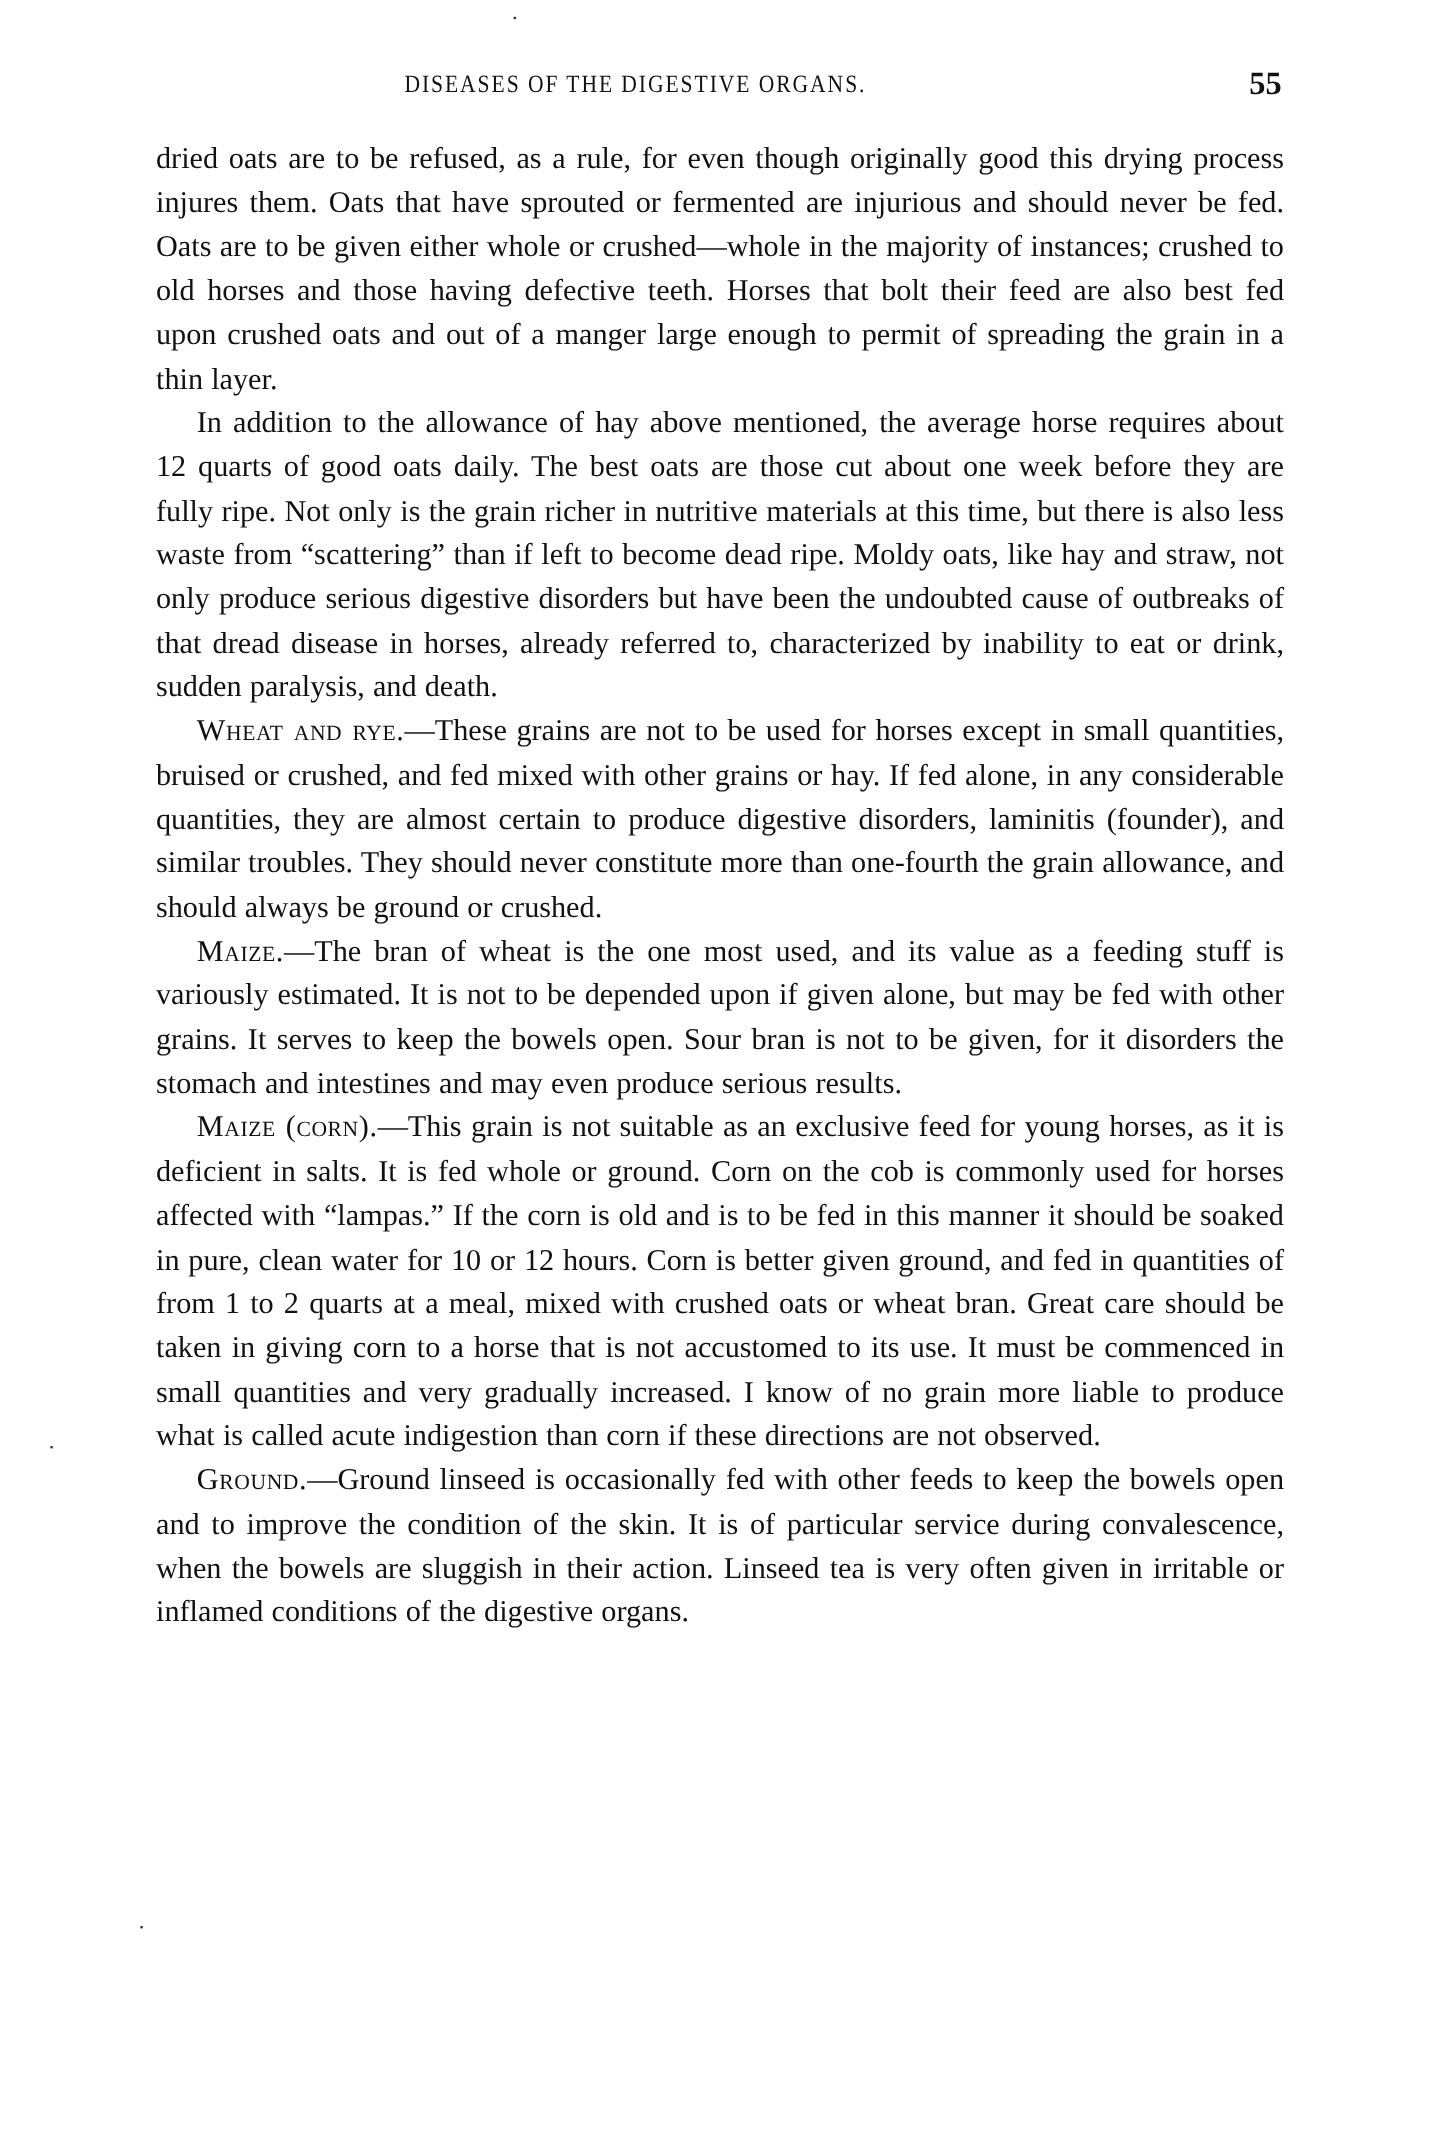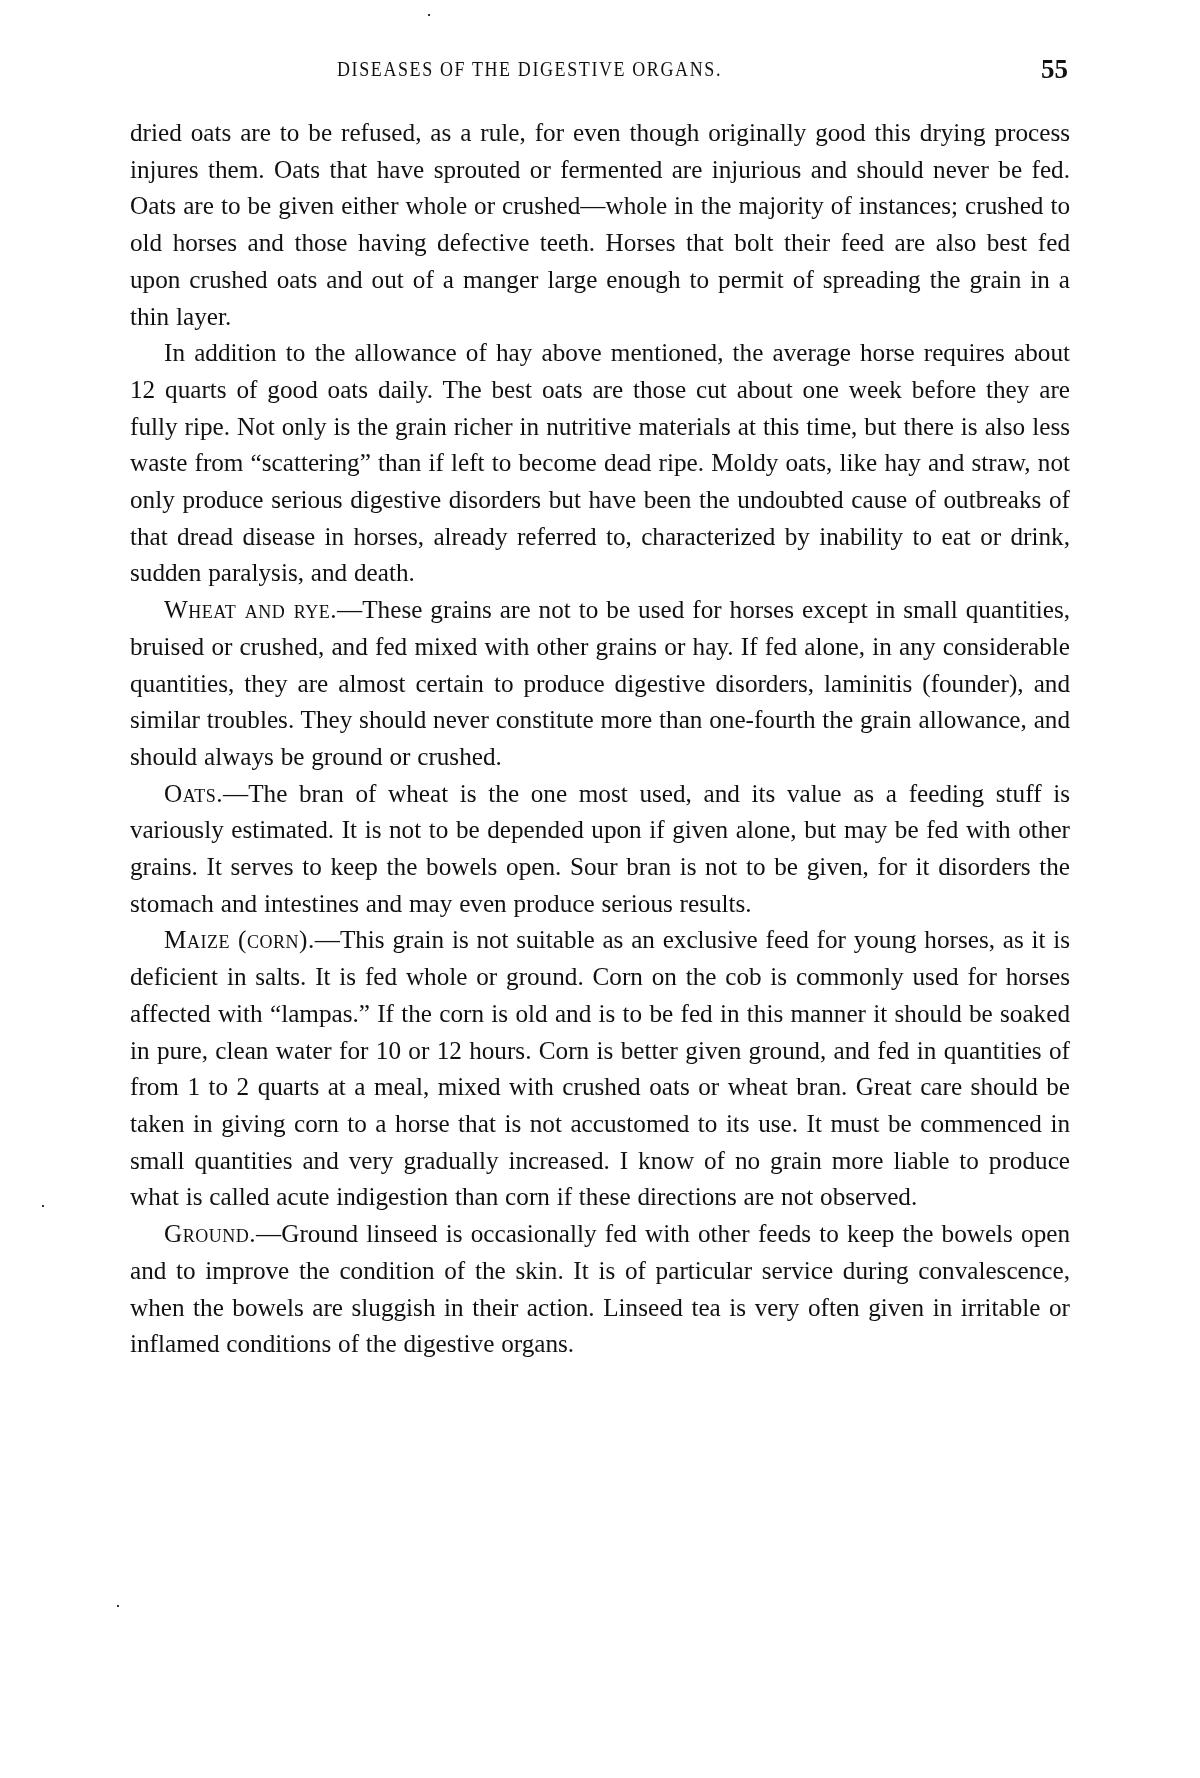--- a/index.html
+++ b/index.html
@@ -85,21 +85,21 @@
     <p class="para">
       <span class="sc"></span><span>dried oats are to be refused, as a rule, for even though originally good this drying process injures them.  Oats that have sprouted or fermented are injurious and should never be fed.  Oats are to be given either whole or crushed—whole in the majority of instances; crushed to old horses and those having defective teeth.  Horses that bolt their feed are also best fed upon crushed oats and out of a manger large enough to permit of spreading the grain in a thin layer.</span>
     </p>
     <p class="para indent">
       <span class="sc"></span><span>In addition to the allowance of hay above mentioned, the average horse requires about 12 quarts of good oats daily.  The best oats are those cut about one week before they are fully ripe.  Not only is the grain richer in nutritive materials at this time, but there is also less waste from “scattering” than if left to become dead ripe.  Moldy oats, like hay and straw, not only produce serious digestive disorders but have been the undoubted cause of outbreaks of that dread disease in horses, already referred to, characterized by inability to eat or drink, sudden paralysis, and death.</span>
     </p>
     <p class="para indent">
       <span class="sc">Wheat and rye.</span><span>—These grains are not to be used for horses except in small quantities, bruised or crushed, and fed mixed with other grains or hay.  If fed alone, in any considerable quantities, they are almost certain to produce digestive disorders, laminitis (founder), and similar troubles.  They should never constitute more than one-fourth the grain allowance, and should always be ground or crushed.</span>
     </p>
     <p class="para indent">
-      <span class="sc">Oats.</span><span>—The bran of wheat is the one most used, and its value as a feeding stuff is variously estimated.  It is not to be depended upon if given alone, but may be fed with other grains.  It serves to keep the bowels open.  Sour bran is not to be given, for it disorders the stomach and intestines and may even produce serious results.</span>
+      <span class="sc">Maize.</span><span>—The bran of wheat is the one most used, and its value as a feeding stuff is variously estimated.  It is not to be depended upon if given alone, but may be fed with other grains.  It serves to keep the bowels open.  Sour bran is not to be given, for it disorders the stomach and intestines and may even produce serious results.</span>
     </p>
     <p class="para indent">
       <span class="sc">Maize (corn).</span><span>—This grain is not suitable as an exclusive feed for young horses, as it is deficient in salts.  It is fed whole or ground.  Corn on the cob is commonly used for horses affected with “lampas.”  If the corn is old and is to be fed in this manner it should be soaked in pure, clean water for 10 or 12 hours.  Corn is better given ground, and fed in quantities of from 1 to 2 quarts at a meal, mixed with crushed oats or wheat bran.  Great care should be taken in giving corn to a horse that is not accustomed to its use.  It must be commenced in small quantities and very gradually increased.  I know of no grain more liable to produce what is called acute indigestion than corn if these directions are not observed.</span>
     </p>
     <p class="para indent">
       <span class="sc">Ground.</span><span>—Ground linseed is occasionally fed with other feeds to keep the bowels open and to improve the condition of the skin.  It is of particular service during convalescence, when the bowels are sluggish in their action.  Linseed tea is very often given in irritable or inflamed conditions of the digestive organs.</span>
     </p>
   </div>
 </div>
 

